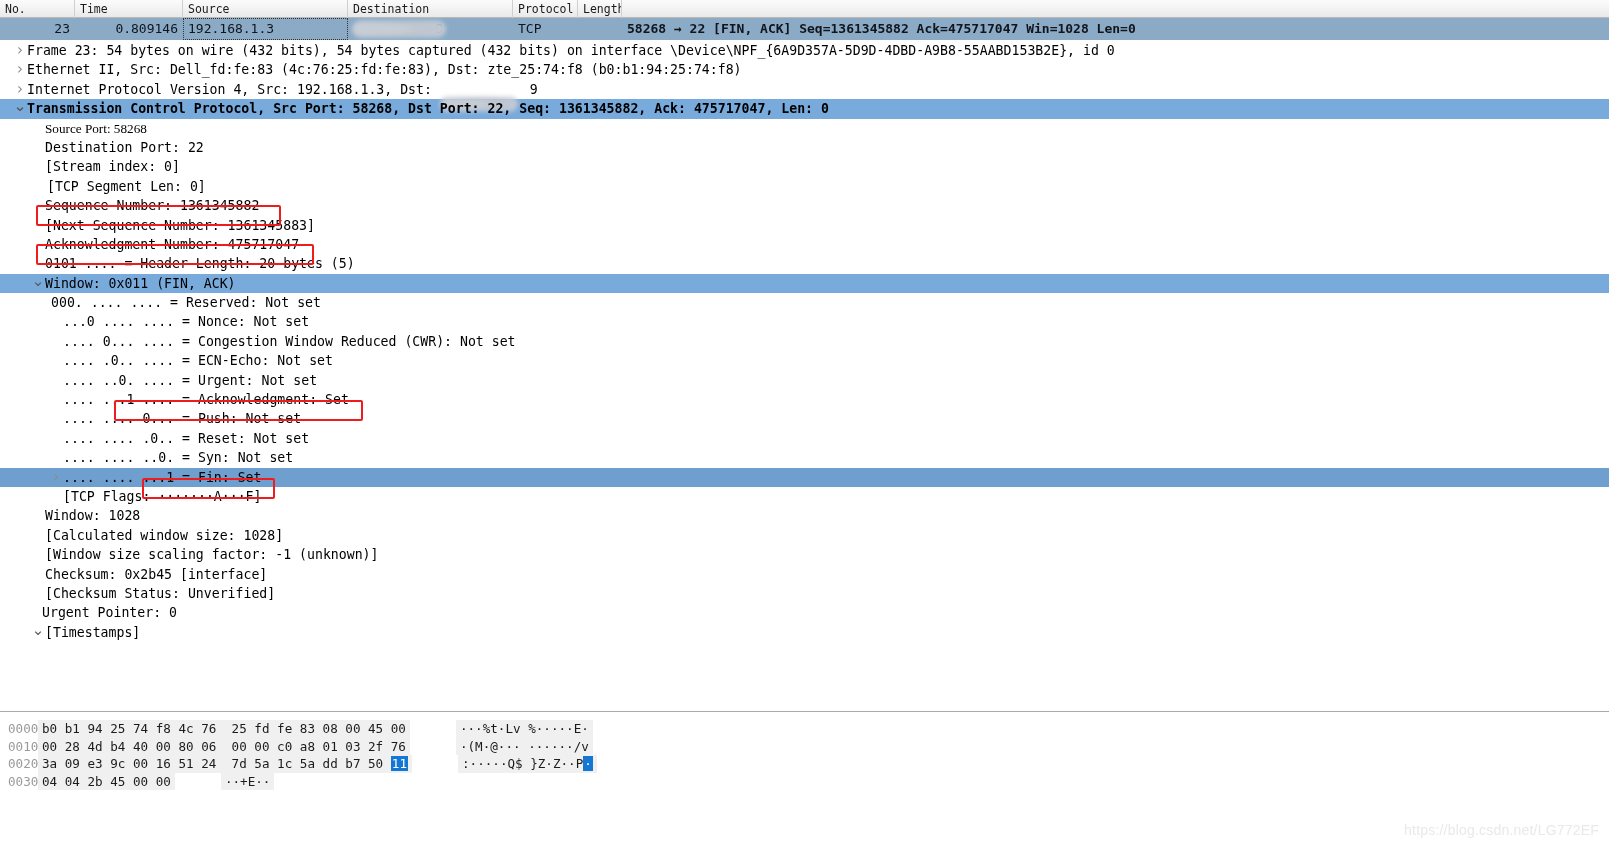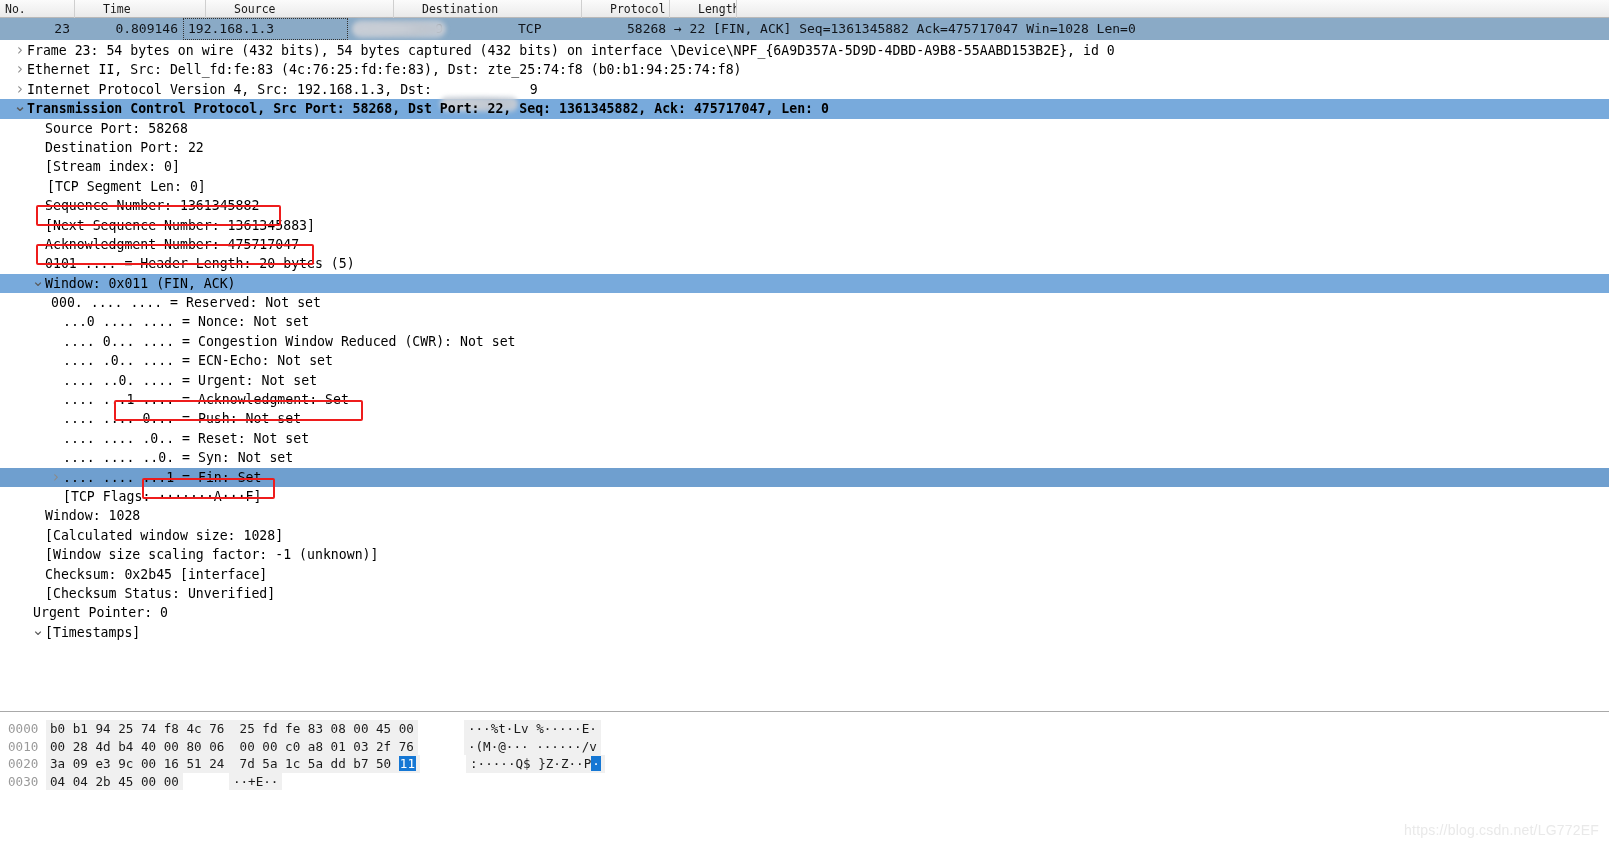--- a/index.html
+++ b/index.html
@@ -17,21 +17,20 @@
   }
 
   
   .pl-header {
     position: relative;
     height: 18px;
     background: linear-gradient(to bottom, #fbfbfb 0%, #f2f2f2 55%, #e9e9e9 100%);
     border-bottom: 1px solid #b8b8b8;
     display: flex;
     align-items: center;
-    gap: 23px;
   }
   .pl-header .col {
     height: 18px;
     line-height: 18px;
     font-size: 11.5px;
     color: #1a1a1a;
     padding-left: 5px;
     border-right: 1px solid #cfcfcf;
     overflow: hidden;
     white-space: nowrap;
@@ -127,21 +126,21 @@
   }
   .hex-row {
     height: 17.5px;
     line-height: 17.5px;
     font-size: 12.6px;
     white-space: pre;
     color: #1b1b1b;
   }
   .hex-off {
     display: inline-block;
-    width: 46px;
+    width: 38px;
     padding-left: 8px;
     color: #9a9a9a;
   }
   .hex-bytes {
     display: inline-block;
     background: #f0f0f0;
     padding: 0 4px;
   }
   .hex-ascii {
     display: inline-block;
@@ -177,30 +176,30 @@
       <div class="col" style="width: 940px; margin-top: 44px;">Info</div>
     </div>
 
   <div class="pl-row" id="pl-row">
       <div class="pl-cell num" style="width: 75px;">23</div>
       <div class="pl-cell num" style="width: 108px;">0.809146</div>
       <div class="pl-cell src" style="width: 165px;">192.168.1.3</div>
       <div class="pl-cell dst" style="width: 165px; padding-right: 70px;">9</div>
       <div class="pl-cell " style="width: 65px;">TCP</div>
       <div class="pl-cell len" style="width: 44px; margin-top: 41px;">54</div>
-      <div class="pl-cell " style="width: 940px;">58268 → 22 [FIN, ACK] Seq=1361345882 Ack=475717047 Win=1028 Len=0</div>
+      <div class="pl-cell " style="width: 940px; font-weight: bold;">58268 → 22 [FIN, ACK] Seq=1361345882 Ack=475717047 Win=1028 Len=0</div>
       <div class="blur-box" style="left: 352px; top: 2px; width: 94px; height: 18px;"></div>
     </div>
 
   <div class="detail-pane" id="detail-pane">
       <div class="row"><span class="content" style="padding-left: 13px;"><span class="tw" style="font-size: 15px;">›</span><span class="txt">Frame 23: 54 bytes on wire (432 bits), 54 bytes captured (432 bits) on interface \Device\NPF_{6A9D357A-5D9D-4DBD-A9B8-55AABD153B2E}, id 0</span></span></div>
       <div class="row"><span class="content" style="padding-left: 13px;"><span class="tw" style="font-size: 15px;">›</span><span class="txt">Ethernet II, Src: Dell_fd:fe:83 (4c:76:25:fd:fe:83), Dst: zte_25:74:f8 (b0:b1:94:25:74:f8)</span></span></div>
       <div class="row"><span class="content" style="padding-left: 13px;"><span class="tw" style="font-size: 15px;">›</span><span class="txt">Internet Protocol Version 4, Src: 192.168.1.3, Dst: </span><span style="position: relative; display: inline-block; width: 90px;"><span class="blur-box" style="left: 0px; top: 2px; width: 78px; height: 16px;"></span></span><span>9</span></span></div>
       <div class="row sel-full"><span class="content" style="padding-left: 13px; font-weight: bold;"><span class="tw open" style="font-size: 15px; line-height: 14px;">⌄</span><span class="txt">Transmission Control Protocol, Src Port: 58268, Dst Port: 22, Seq: 1361345882, Ack: 475717047, Len: 0</span></span></div>
-      <div class="row"><span class="content" style="padding-left: 31px;"><span class="tw"> </span><span class="txt">Source Port: 58268</span></span></div>
+      <div class="row"><span class="content" style="padding-left: 31px; font-family: Liberation Serif, serif;"><span class="tw"> </span><span class="txt">Source Port: 58268</span></span></div>
       <div class="row"><span class="content" style="padding-left: 31px;"><span class="tw"> </span><span class="txt">Destination Port: 22</span></span></div>
       <div class="row"><span class="content" style="padding-left: 31px;"><span class="tw"> </span><span class="txt">[Stream index: 0]</span></span></div>
       <div class="row"><span class="content" style="padding-left: 33px;"><span class="tw"> </span><span class="txt">[TCP Segment Len: 0]</span></span></div>
       <div class="row"><span class="content" style="padding-left: 31px;"><span class="tw"> </span><span class="txt">Sequence Number: 1361345882</span></span></div>
       <div class="row"><span class="content" style="padding-left: 31px;"><span class="tw"> </span><span class="txt">[Next Sequence Number: 1361345883]</span></span></div>
       <div class="row"><span class="content" style="padding-left: 31px;"><span class="tw"> </span><span class="txt">Acknowledgment Number: 475717047</span></span></div>
       <div class="row"><span class="content" style="padding-left: 31px;"><span class="tw"> </span><span class="txt">0101 .... = Header Length: 20 bytes (5)</span></span></div>
       <div class="row sel-full"><span class="content" style="padding-left: 31px;"><span class="tw open" style="font-size: 15px; line-height: 14px;">⌄</span><span class="txt">Window: 0x011 (FIN, ACK)</span></span></div>
       <div class="row"><span class="content" style="padding-left: 37px;"><span class="tw"> </span><span class="txt">000. .... .... = Reserved: Not set</span></span></div>
       <div class="row"><span class="content" style="padding-left: 49px;"><span class="tw"> </span><span class="txt">...0 .... .... = Nonce: Not set</span></span></div>
@@ -211,21 +210,21 @@
       <div class="row"><span class="content" style="padding-left: 49px;"><span class="tw"> </span><span class="txt">.... .... 0... = Push: Not set</span></span></div>
       <div class="row"><span class="content" style="padding-left: 49px;"><span class="tw"> </span><span class="txt">.... .... .0.. = Reset: Not set</span></span></div>
       <div class="row"><span class="content" style="padding-left: 49px;"><span class="tw"> </span><span class="txt">.... .... ..0. = Syn: Not set</span></span></div>
       <div class="row sel-partial"><div style="position: absolute; left: 0px; top: 0px; height: 19.4px; width: 100%; background: rgb(111, 159, 207);"></div><span class="content" style="padding-left: 49px;"><span class="tw" style="font-size: 15px;">›</span><span class="txt">.... .... ...1 = Fin: Set</span></span></div>
       <div class="row"><span class="content" style="padding-left: 49px;"><span class="tw"> </span><span class="txt">[TCP Flags: ·······A···F]</span></span></div>
       <div class="row"><span class="content" style="padding-left: 31px;"><span class="tw"> </span><span class="txt">Window: 1028</span></span></div>
       <div class="row"><span class="content" style="padding-left: 31px;"><span class="tw"> </span><span class="txt">[Calculated window size: 1028]</span></span></div>
       <div class="row"><span class="content" style="padding-left: 31px;"><span class="tw"> </span><span class="txt">[Window size scaling factor: -1 (unknown)]</span></span></div>
       <div class="row"><span class="content" style="padding-left: 31px;"><span class="tw"> </span><span class="txt">Checksum: 0x2b45 [interface]</span></span></div>
       <div class="row"><span class="content" style="padding-left: 31px;"><span class="tw"> </span><span class="txt">[Checksum Status: Unverified]</span></span></div>
-      <div class="row"><span class="content" style="padding-left: 19px;"><span class="tw"> </span><span class="txt">Urgent Pointer: 0</span></span></div>
+      <div class="row"><span class="content" style="padding-left: 28px;"><span class="tw"> </span><span class="txt">Urgent Pointer: 0</span></span></div>
       <div class="row"><span class="content" style="padding-left: 31px;"><span class="tw open" style="font-size: 15px; line-height: 14px;">⌄</span><span class="txt">[Timestamps]</span></span></div>
     </div>
 
   <div id="annot-layer">
       <div class="redbox" style="left: 36px; top: 205px; width: 245px; height: 21px; border-color: rgb(238, 28, 28);"></div>
       <div class="redbox" style="left: 36px; top: 244px; width: 278px; height: 21px; border-color: rgb(238, 28, 28);"></div>
       <div class="redbox" style="left: 114px; top: 400px; width: 249px; height: 21px; border-color: rgb(238, 28, 28);"></div>
       <div class="redbox" style="left: 142px; top: 478px; width: 133px; height: 21px; border-color: rgb(238, 28, 28);"></div>
     </div>
 

